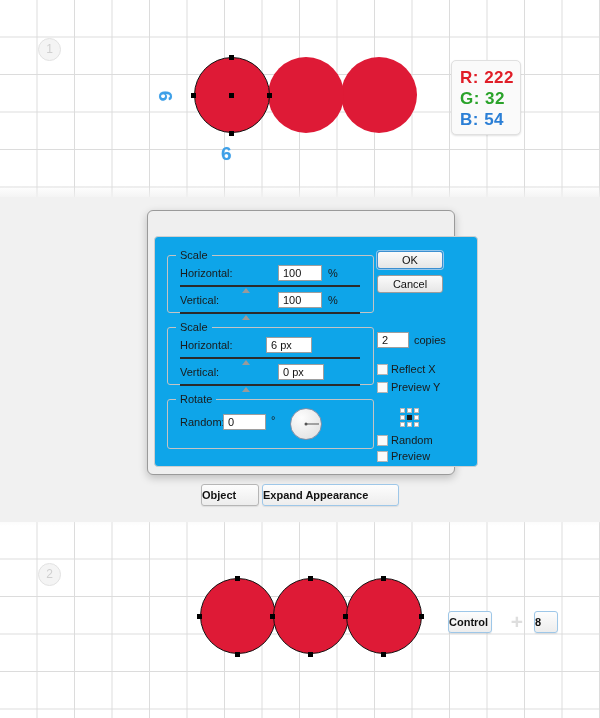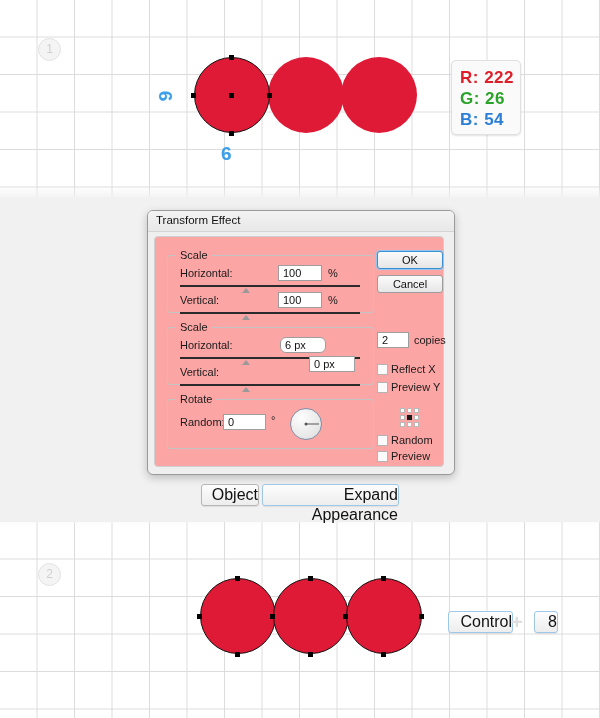--- a/index.html
+++ b/index.html
@@ -158,23 +158,23 @@
     position: absolute;
     left: 8px;
     top: 3px;
     font-size: 11.5px;
     color: #111;
   }
   .dialog-body {
     position: absolute;
     left: 6px;
     top: 25px;
-    width: 290px;
+    width: 324px;
     height: 231px;
-    background: #fca5a5;
+    background: #0ea5e9;
     border: 1px solid #cfcfcf;
     border-radius: 4px;
     box-sizing: border-box;
   }
 
   fieldset.group {
     position: absolute;
     margin: 0;
     padding: 0;
     border: 1px solid #c4c4c4;
@@ -326,37 +326,38 @@
   .refgrid i.on {
     background: #1a1a1a;
     border-color: #1a1a1a;
   }
 
   
   .ui-btn {
     position: absolute;
     height: 22px;
     line-height: 20px;
-    text-align: right;
-    font-size: 16px;
+    text-align: left;
+    font-size: 11px;
     background: linear-gradient(to bottom, #fdfdfd, #ededed);
     border: 1px solid #b6b6b6;
     border-radius: 3px;
     box-sizing: border-box;
     color: #111;
     box-shadow: 0 1px 1px rgba(0,0,0,0.08);
+    font-weight: bold;
   }
   .btn-object { left: 201px; top: 484px; width: 58px; }
   .btn-expand {
     left: 262px; top: 484px; width: 137px;
     border-color: #9ec7e8;
   }
 
   .btn-control {
-    left: 448px; top: 611px; width: 65px; height: 22px;
+    left: 448px; top: 611px; width: 44px; height: 22px;
     border-color: #9ec7e8;
   }
   .btn-key8 {
     left: 534px; top: 611px; width: 24px; height: 22px;
     border-color: #9ec7e8;
   }
   .plus-icon {
     position: absolute;
     left: 508px;
     top: 613px;
@@ -389,28 +390,25 @@
 <div class="anchor" style="left:229px; top:131px;"></div>
 <div class="anchor" style="left:191px; top:93px;"></div>
 <div class="anchor" style="left:267px; top:93px;"></div>
 <div class="anchor-center" style="left:229px; top:93px;"></div>
 
 <div class="blue-num blue-num-rot" style="left:160px; top:85px;">6</div>
 <div class="blue-num" style="left:221px; top:143px;">6</div>
 
 <div class="rgb-box">
   <div class="rgb-line rgb-r">R: 222</div>
-  <div class="rgb-line rgb-g">G: 26</div>
+  <div class="rgb-line rgb-g">G: 32</div>
   <div class="rgb-line rgb-b">B: 54</div>
 </div>
 
 <div class="dialog">
-  <div class="dialog-title">
-    <span>Transform Effect</span>
-  </div>
 
   <div class="dialog-body">
 
     <fieldset class="group g-scale">
       <legend>Scale</legend>
       <div class="row-label" style="left:12px; top:6px;">Horizontal:</div>
       <input class="num-field" style="left: 110px; top: 4px; width: 44px;" value="100">
       <div class="unit" style="left:160px; top:6px;">%</div>
       <div class="slider-track" style="left:12px; top:24px; width:180px;"></div>
       <div class="slider-thumb" style="left:74px; top:27px;"></div>
@@ -418,26 +416,26 @@
       <div class="row-label" style="left:12px; top:33px;">Vertical:</div>
       <input class="num-field" style="left: 110px; top: 31px; width: 44px;" value="100">
       <div class="unit" style="left:160px; top:33px;">%</div>
       <div class="slider-track" style="left:12px; top:51px; width:180px;"></div>
       <div class="slider-thumb" style="left:74px; top:54px;"></div>
     </fieldset>
 
     <fieldset class="group g-move">
       <legend>Scale</legend>
       <div class="row-label" style="left:12px; top:6px;">Horizontal:</div>
-      <input class="num-field" style="left: 112px; top: 4px; width: 46px; border-radius: 6px;" value="6 px">
+      <input class="num-field" style="left: 98px; top: 4px; width: 46px;" value="6 px">
       <div class="slider-track" style="left:12px; top:24px; width:180px;"></div>
       <div class="slider-thumb" style="left:74px; top:27px;"></div>
 
       <div class="row-label" style="left:12px; top:33px;">Vertical:</div>
-      <input class="num-field" style="left: 110px; top: 23px; width: 46px; margin-left: 31px;" value="0 px">
+      <input class="num-field" style="left: 110px; top: 31px; width: 46px;" value="0 px">
       <div class="slider-track" style="left:12px; top:51px; width:180px;"></div>
       <div class="slider-thumb" style="left:74px; top:54px;"></div>
     </fieldset>
 
     <fieldset class="group g-rotate">
       <legend>Rotate</legend>
       <div class="row-label" style="left:12px; top:11px;">Random:</div>
       <input class="num-field" style="left: 55px; top: 9px; width: 43px;" value="0">
       <div class="unit" style="left:103px; top:9px;">°</div>
       <div class="dial" style="left:122px; top:3px;">

